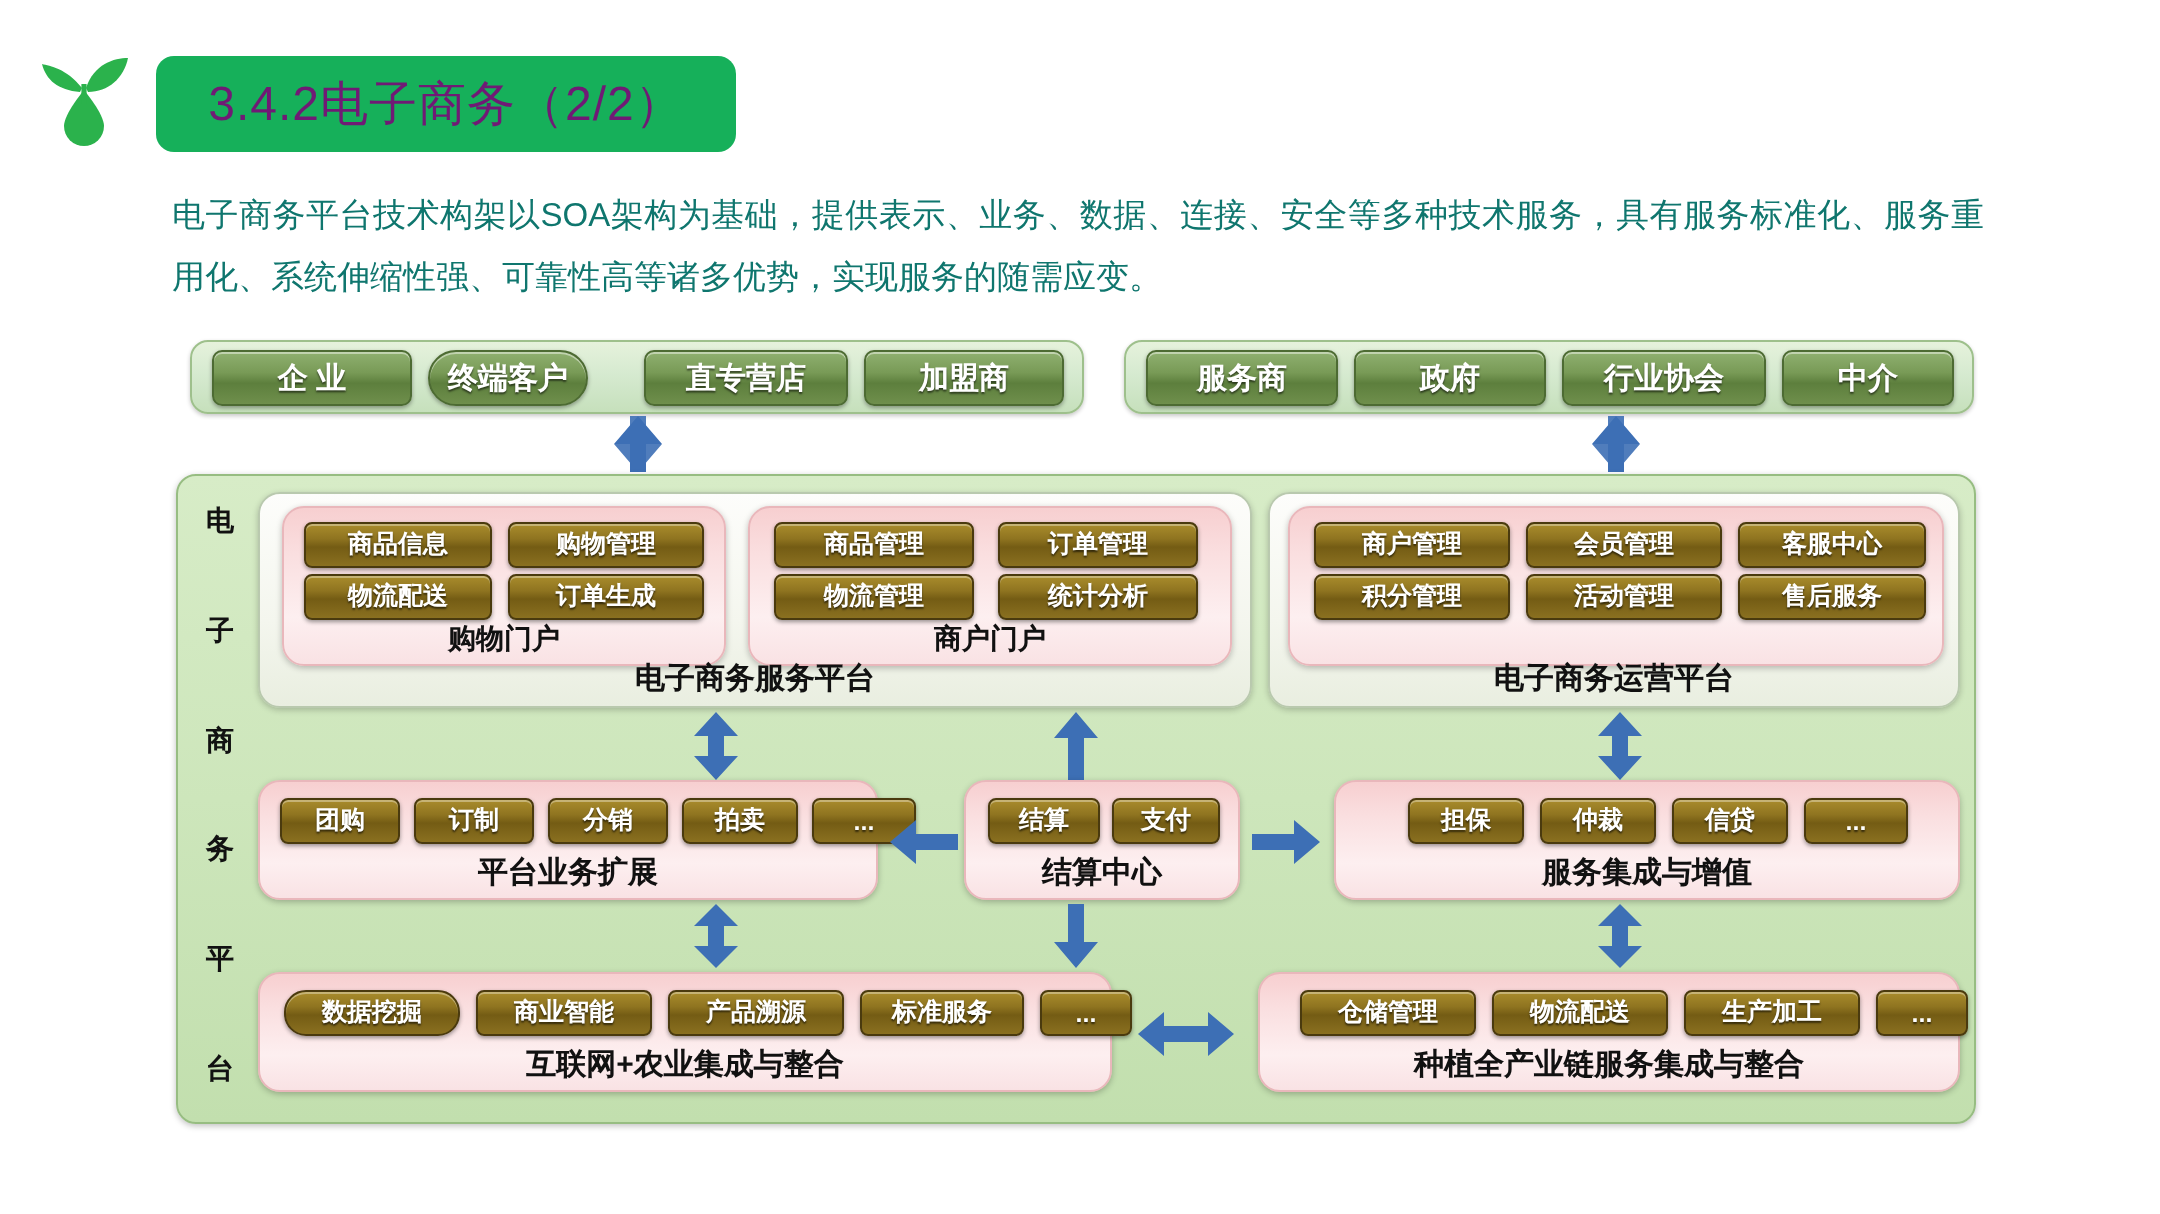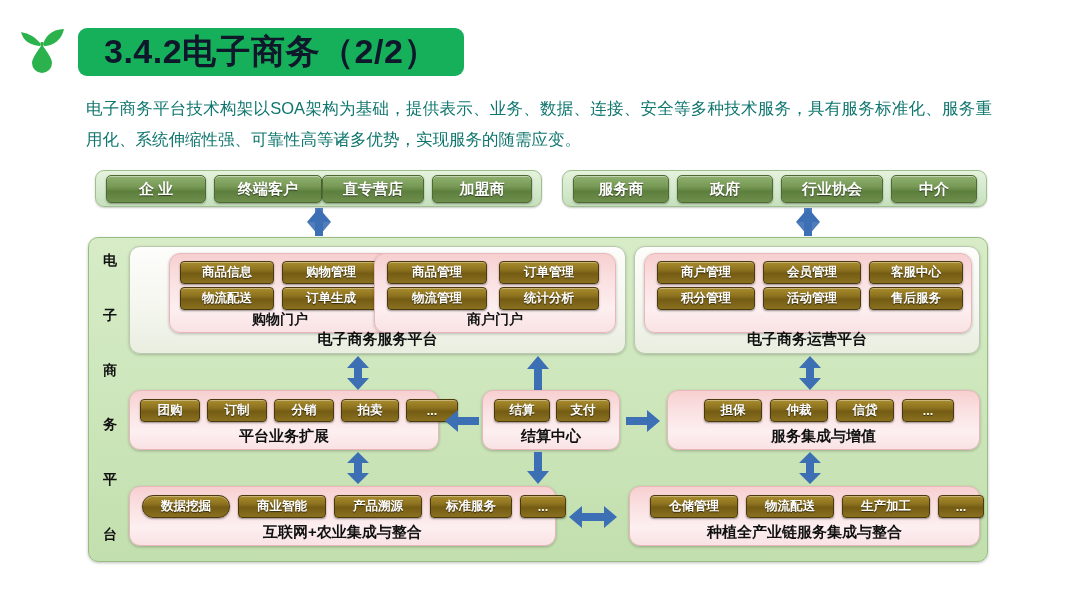--- a/index.html
+++ b/index.html
@@ -17,21 +17,21 @@
   .title-pill{
     position:absolute;left:78px;top:28px;
     height:48px;min-width:290px;
     background:#16b05a;
     border-radius:9px;
     display:flex;align-items:center;justify-content:center;
     padding:0 26px;
     box-sizing:border-box;
   }
   .title-pill span{
-    color:#0f172a;font-size:34px;font-weight:700;letter-spacing:.5px;
+    color:#701a75;font-size:24px;font-weight:400;letter-spacing:.5px;
     white-space:nowrap;
   }
 
   
   .para{
     position:absolute;left:86px;top:93px;width:906px;
     font-size:16.5px;color:#0f766e;line-height:31px;
     text-align:justify;
   }
 
@@ -148,21 +148,21 @@
 </div>
 
 <div class="para">电子商务平台技术构架以SOA架构为基础，提供表示、业务、数据、连接、安全等多种技术服务，具有服务标准化、服务重用化、系统伸缩性强、可靠性高等诸多优势，实现服务的随需应变。</div>
 
 <div class="diagram">
 
   <div class="greenbar" style="left:95px;top:10px;width:447px;height:37px;">
     <div class="chip-green" style="left:10px;top:4px;width:100px;">
       <span>企 业</span>
     </div>
-    <div class="chip-green" style="left:118px;top:4px;width:108px;">
+    <div class="chip-green" style="left:118px;top:4px;width:80px;border-radius:14px;">
       <span>终端客户</span>
     </div>
     <div class="chip-green" style="left:226px;top:4px;width:102px;align-items:center;">
       <span>直专营店</span>
     </div>
     <div class="chip-green" style="left:336px;top:4px;width:100px;">
       <span>加盟商</span>
     </div>
   </div>
 
@@ -200,21 +200,21 @@
       <span>电</span>
       <span>子</span>
       <span>商</span>
       <span>务</span>
       <span>平</span>
       <span>台</span>
     </div>
 
     <div class="whitecard" style="left:40px;top:8px;width:497px;height:108px;">
 
-      <div class="pink" style="left:11px;top:6px;width:222px;height:80px;margin-left:28px;">
+      <div class="pink" style="left:11px;top:6px;width:222px;height:80px;">
         <div class="chip-brown" style="left:10px;top:7px;width:94px;">
           <span>商品信息</span>
         </div>
         <div class="chip-brown" style="left:112px;top:7px;width:98px;">
           <span>购物管理</span>
         </div>
         <div class="chip-brown" style="left:10px;top:33px;width:94px;">
           <span>物流配送</span>
         </div>
         <div class="chip-brown" style="left:112px;top:33px;width:98px;">

